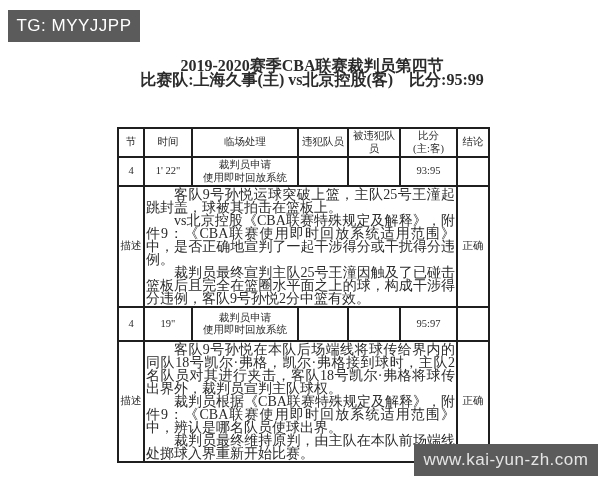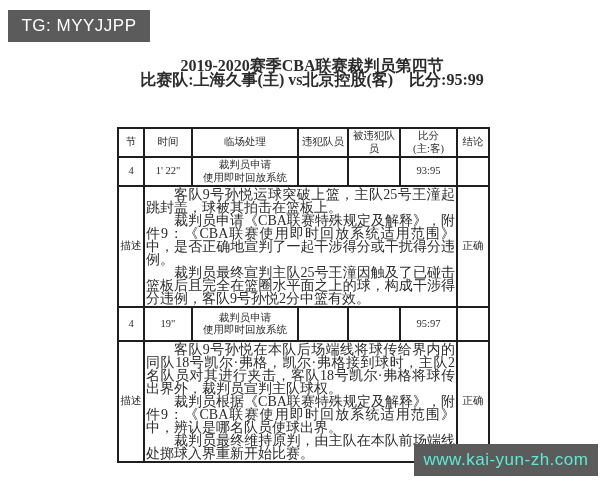--- a/index.html
+++ b/index.html
@@ -13,21 +13,21 @@
   }
   .wm {
     position:absolute;
     background:#5b5b5b;
     color:#ffffff;
     font-family:"Liberation Sans","DejaVu Sans",sans-serif;
     display:flex; align-items:center; justify-content:center;
     font-size:17px;
     letter-spacing:0.5px;
   }
-  .wm-top   { left:8px;  top:10px;  width:142px; height:32px; }
+  .wm-top   { left:8px;  top:10px;  width:132px; height:32px; }
   .wm-bottom{ left:414px; top:444px; width:184px; height:32px; }
 
   .titles {
     position:absolute; top:59px; left:12px; width:600px;
     text-align:center; font-weight:bold;
     font-size:16px; line-height:14.2px;
     white-space:nowrap;
   }
 
   table.report {
@@ -110,21 +110,21 @@
       <td></td>
       <td></td>
       <td>93:95</td>
       <td></td>
     </tr>
 
     <tr class="r-desc1">
       <td>描述</td>
       <td class="desc-cell" colspan="5">
         <p>客队9号孙悦运球突破上篮，主队25号王潼起跳封盖，球被其拍击在篮板上。</p>
-        <p>裁判员申请《CBA联赛特殊规定及解释》，附件9：《CBA联赛使用即时回放系统适用范围》中，是否正确地宣判了一起干涉得分或干扰得分违例。</p>
+        <p>vs北京控股《CBA联赛特殊规定及解释》，附件9：《CBA联赛使用即时回放系统适用范围》中，是否正确地宣判了一起干涉得分或干扰得分违例。</p>
         <p>裁判员最终宣判主队25号王潼因触及了已碰击篮板后且完全在篮圈水平面之上的球，构成干涉得分违例，客队9号孙悦2分中篮有效。</p>
       </td>
       <td>正确</td>
     </tr>
 
     <tr class="r-data2">
       <td>4</td>
       <td>19"</td>
       <td>
         <div>裁判员申请</div>
@@ -141,15 +141,15 @@
       <td class="desc-cell" colspan="5">
         <p>客队9号孙悦在本队后场端线将球传给界内的同队18号凯尔·弗格，凯尔·弗格接到球时，主队2名队员对其进行夹击，客队18号凯尔·弗格将球传出界外，裁判员宣判主队球权。</p>
         <p>裁判员根据《CBA联赛特殊规定及解释》，附件9：《CBA联赛使用即时回放系统适用范围》中，辨认是哪名队员使球出界。</p>
         <p>裁判员最终维持原判，由主队在本队前场端线处掷球入界重新开始比赛。</p>
       </td>
       <td>正确</td>
     </tr>
   </tbody>
 </table>
 
-<div class="wm wm-bottom" style="background: rgb(91, 91, 91); color: #5eead4;">
+<div class="wm wm-bottom" style="background: rgb(91, 91, 91); color: #e5e5e5;">
   <span>www.kai-yun-zh.com</span>
 </div>
 
 </body></html>

